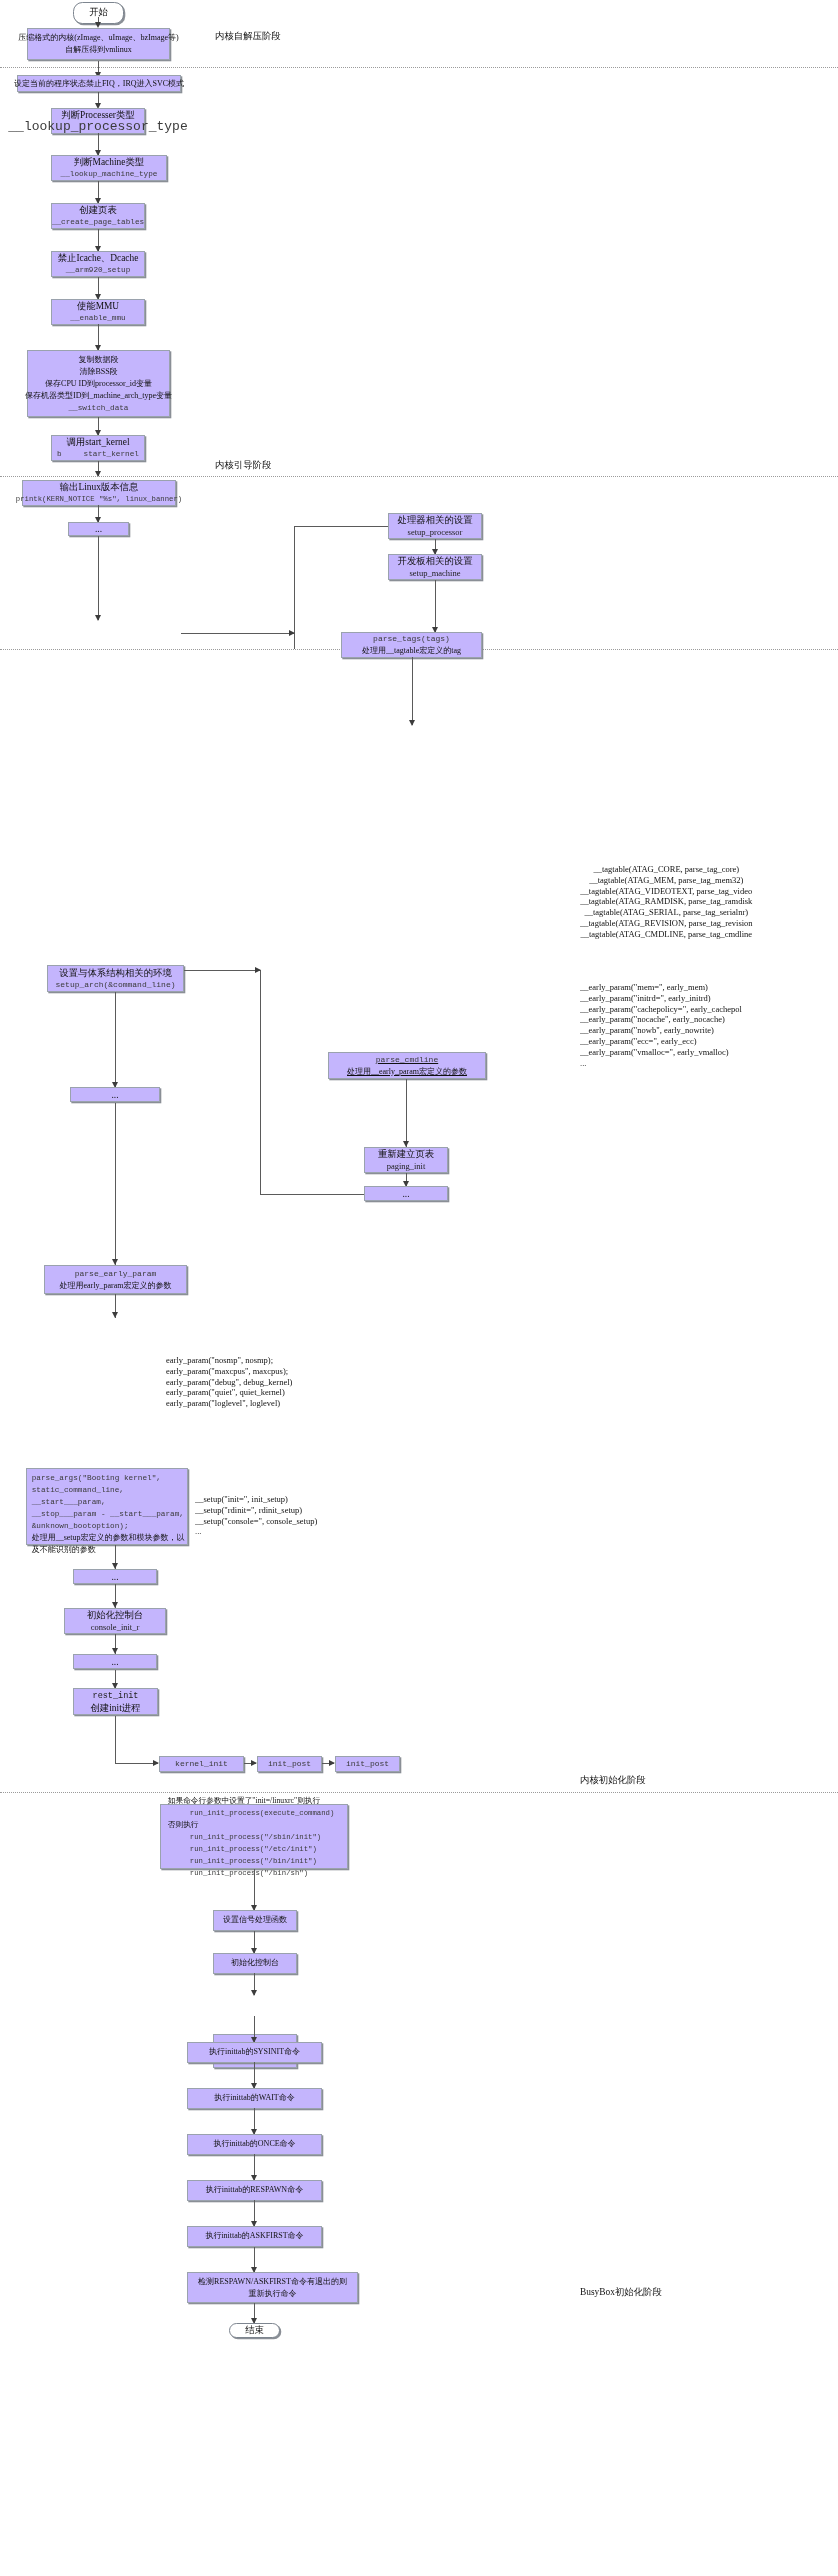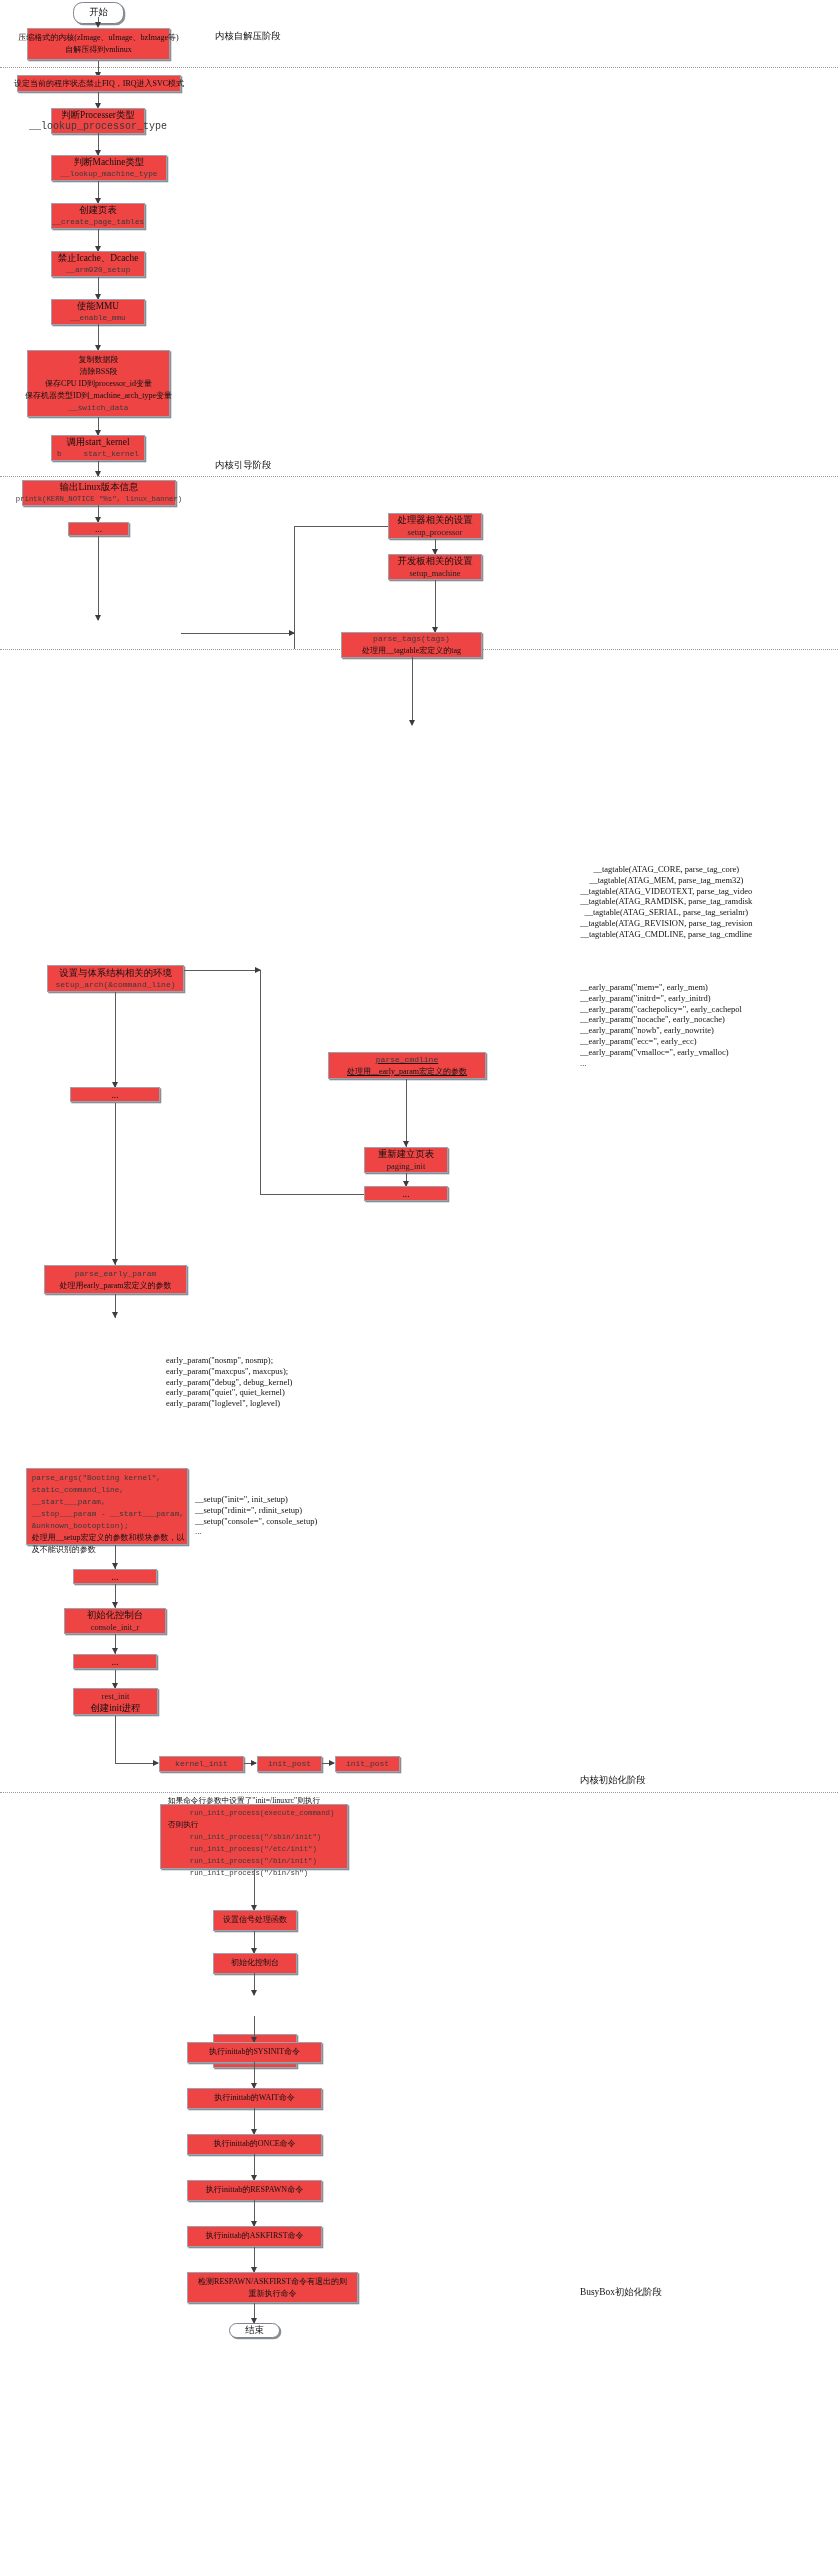--- a/index.html
+++ b/index.html
@@ -2,21 +2,21 @@
 <html style="font-size:13.7px"><head>
 <meta charset="utf-8">
 <style>
   html,body{margin:0;padding:0;background:#ffffff;}
   body{font-family:"Liberation Serif",serif;}
   #canvas{position:relative;width:838px;height:2576px;overflow:hidden;background:#fff;}
 
   .node{
     position:absolute;
     box-sizing:border-box;
-    background:#ef4444;
+    background:#c4b5fd;
     border:0.9px solid #9aa2ad;
     box-shadow:1.3px 1.3px 0 #8a8f96;
     display:flex;
     flex-direction:column;
     align-items:center;
     justify-content:center;
     text-align:center;
     color:#111;
   }
   .node .cn{font-family:"Liberation Serif",serif;font-size:9.4px;line-height:12px;white-space:nowrap;}
@@ -65,21 +65,21 @@
   <div class="phase" style="left:215px;top:30px;">内核自解压阶段</div>
 
   <div class="node" style="left:17px;top:75px;width:164px;height:17px;">
     <span class="cn" style="font-size:8px;">设定当前的程序状态禁止FIQ，IRQ进入SVC模式</span>
   </div>
   <div class="vline" style="left:98px;top:92px;height:15.4px;"></div>
   <div class="arrow-d" style="left:95px;top:103px;"></div>
 
   <div class="node" style="left:51px;top:108px;width:94px;height:25.6px;">
     <span class="cn">判断Processer类型</span>
-    <span class="mono" style="font-size:10px;">__lookup_processor_type</span>
+    <span class="mono" style="font-size:13px;">__lookup_processor_type</span>
   </div>
   <div class="vline" style="left:98px;top:133px;height:22px;"></div>
   <div class="arrow-d" style="left:95px;top:150px;"></div>
 
   <div class="node" style="left:51px;top:155px;width:116px;height:25.6px;">
     <span class="cn">判断Machine类型</span>
     <span class="mono" style="font-size:7.7px;">__lookup_machine_type</span>
   </div>
   <div class="vline" style="left:98px;top:181px;height:22px;"></div>
   <div class="arrow-d" style="left:95px;top:198px;"></div>
@@ -273,21 +273,21 @@
   <div class="vline" style="left:115px;top:1634px;height:20.5px;"></div>
   <div class="arrow-d" style="left:112px;top:1648px;"></div>
 
   <div class="node" style="left:73px;top:1654px;width:84px;height:15.4px;">
     <span class="cn">...</span>
   </div>
   <div class="vline" style="left:115px;top:1670px;height:19px;"></div>
   <div class="arrow-d" style="left:112px;top:1683px;"></div>
 
   <div class="node" style="left:73px;top:1688px;width:85px;height:27px;">
-    <span class="ser" style="font-family:Liberation Serif, serif;font-size:8.5px;">rest_init</span>
+    <span class="ser" style="font-family:Liberation Mono, monospace;font-size:8.5px;">rest_init</span>
     <span class="cn">创建init进程</span>
   </div>
 
   <div class="vline" style="left:115px;top:1716px;height:48px;"></div>
   <div class="hline" style="left:115px;top:1763px;width:43px;"></div>
   <div class="arrow-r" style="left:153px;top:1760px;"></div>
 
   <div class="node" style="left:159px;top:1756px;width:85px;height:16px;">
     <span class="mono" style="font-size:8px;">kernel_init</span>
   </div>

